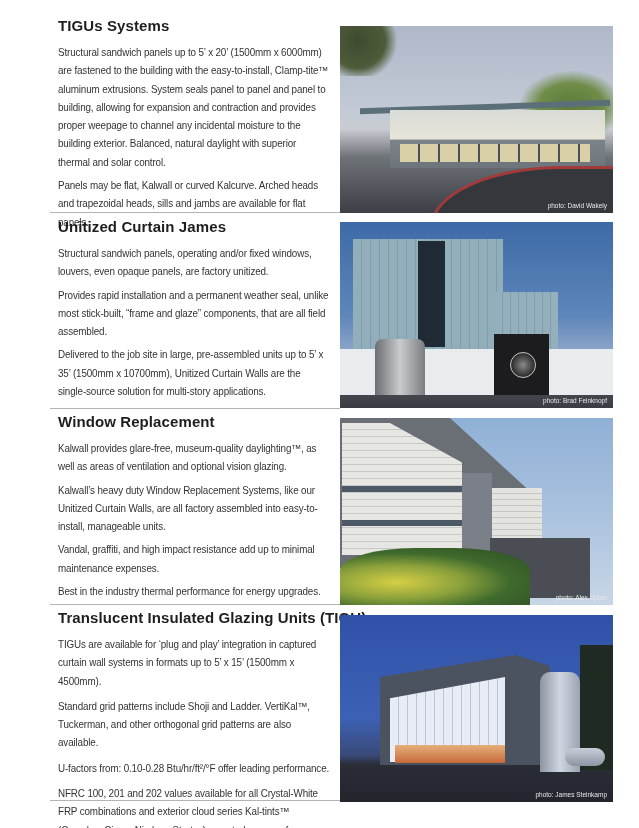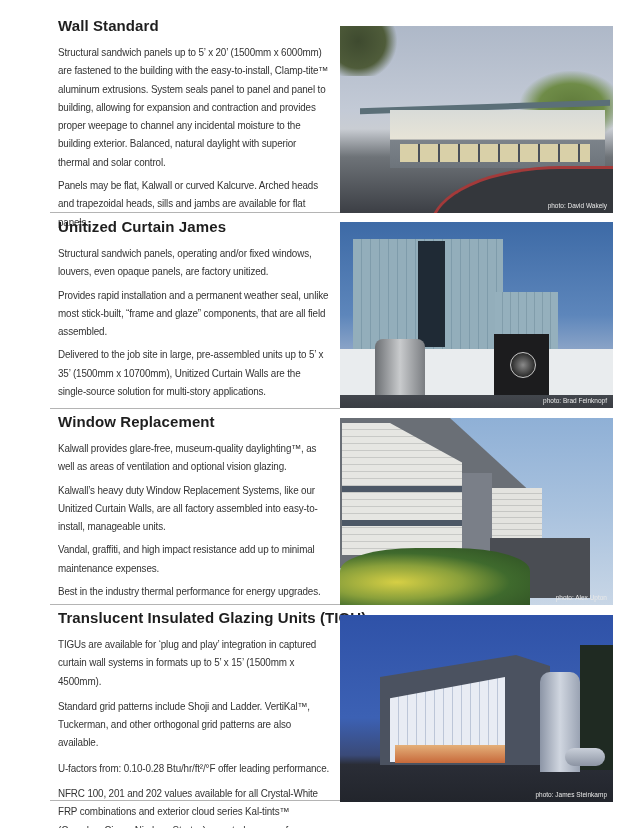--- a/index.html
+++ b/index.html
@@ -11,21 +11,21 @@
   .divider { position: absolute; left: 50px; width: 290px; height: 0; border-top: 1px solid #b4b4b4; }
   .photo { position: absolute; left: 340px; width: 273px; overflow: hidden; }
   .credit { position: absolute; right: 6px; bottom: 4px; font-family: "Liberation Sans", sans-serif; font-size: 6.5px; color: #e8e8e8; }
   .layer { position: absolute; }
 </style>
 </head>
 <body>
 
 <div class="section" style="top:0;height:214px;">
   <div class="text-col" style="top:17px;">
-    <h2 class="heading">Wall Standard</h2>
+    <h2 class="heading">TIGUs Systems</h2>
     <p class="para" style="margin-top:9px;">Structural sandwich panels up to 5’ x 20’ (1500mm x 6000mm) are fastened to the building with the easy-to-install, Clamp-tite™ aluminum extrusions. System seals panel to panel and panel to building, allowing for expansion and contraction and provides proper weepage to channel any incidental moisture to the building exterior.  Balanced, natural daylight with superior thermal and solar control.</p>
     <p class="para" style="margin-top:5px;">Panels may be flat, Kalwall or curved Kalcurve. Arched heads and trapezoidal heads, sills and jambs are available for flat panels.</p>
   </div>
   <div class="photo" style="top:26px;height:187px;background:linear-gradient(180deg,#aeb8c8 0%,#c3cad6 45%,#c9cdd3 55%,#6e7378 70%,#3c3f45 100%);">
     <div class="layer" style="left:0;top:0;width:60px;height:50px;background:radial-gradient(circle at 30% 30%,#3e4a2f 0%,#4f5c3a 50%,rgba(79,92,58,0) 72%);"></div>
     <div class="layer" style="left:180px;top:45px;width:93px;height:70px;background:radial-gradient(ellipse at 55% 50%,#5f7a3a 0%,#6f8c48 45%,rgba(111,140,72,0) 72%);"></div>
     <div class="layer" style="left:20px;top:78px;width:250px;height:6px;background:#5b6f78;transform:skewY(-2deg);"></div>
     <div class="layer" style="left:50px;top:84px;width:215px;height:58px;background:linear-gradient(180deg,#d8dbd8 0%,#e7e4d7 50%,#7c838a 52%,#6d747b 100%);"></div>
     <div class="layer" style="left:60px;top:118px;width:190px;height:18px;background:repeating-linear-gradient(90deg,#d9d0a8 0 18px,#4a5058 18px 20px);"></div>
     <div class="layer" style="left:90px;top:140px;width:260px;height:120px;border-radius:50% 0 0 0;border-top:3px solid #a33a3a;border-left:3px solid #a33a3a;background:#34373c;"></div>

